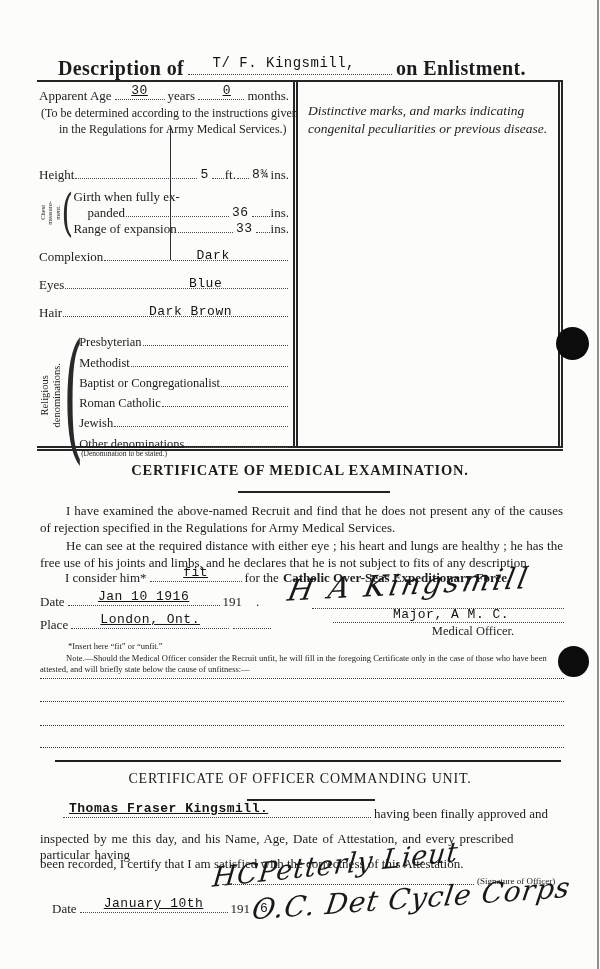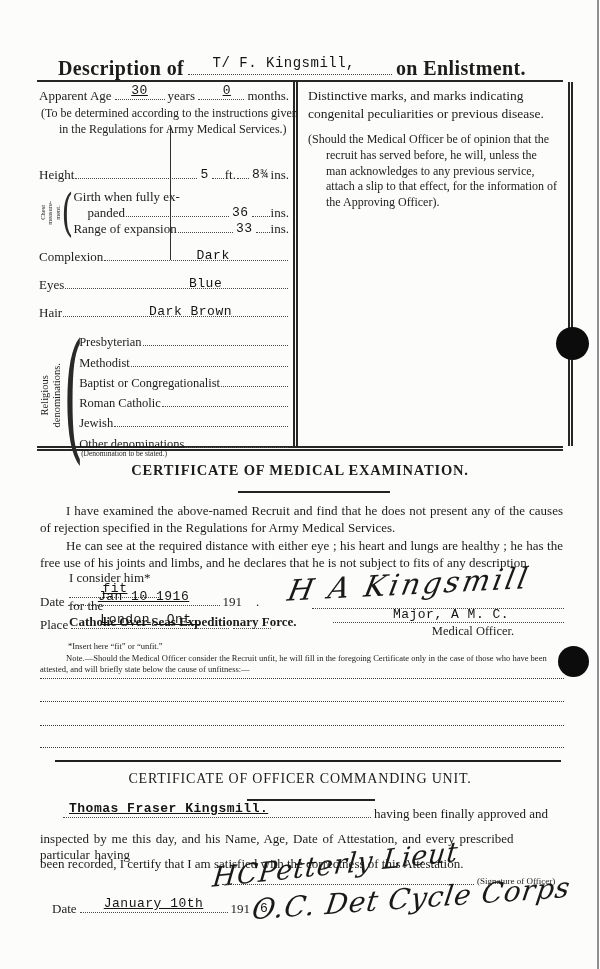--- a/index.html
+++ b/index.html
@@ -26,21 +26,21 @@
   .hdr{position:absolute;top:54px;left:58px;width:468px;display:flex;align-items:baseline;}
   .hdr-label{font-size:20px;font-weight:bold;letter-spacing:0.4px;white-space:nowrap;}
   .hdr-fill{flex:1;position:relative;height:4px;border-bottom:1px dotted #444;margin:16px 4px;}
   .hdr-fill>.typed{position:absolute;bottom:3px;left:12%;font-size:14px;white-space:nowrap;}
 
   
   .desc-table{position:absolute;top:80px;left:37px;width:526px;height:371px;display:flex;
               border-top:2px solid #262626;border-bottom:5px double #262626;box-sizing:border-box;}
   .col-left{width:256px;position:relative;padding:6px 4px 0 2px;font-size:13px;box-sizing:border-box;}
   .col-div{width:0;border-left:5px double #262626;}
-  .col-right{flex:1;border-right:5px double #262626;padding:5px 10px 0 10px;box-sizing:border-box;}
+  .col-right{flex:1;border-right:5px double #262626;padding:20px 10px 0 10px;box-sizing:border-box;font-style:italic;}
   .dm-heading{font-size:13.5px;line-height:1.35;}
   .dm-note{margin-top:9px;width:232px;}
   .age-note{margin:2px 0 0 2px;width:242px;}
   .height-row{margin-top:30px;}
   .vline1{position:absolute;left:133px;top:44px;height:134px;border-left:1.5px solid #2f2f2f;}
   .chest-group{margin-top:6px;display:flex;align-items:center;}
   .chest-vlabel{display:flex;}
   .chest-vlabel .vlabel{font-size:6.5px;}
   .chest-brace{font-size:30px;transform:scaleY(1.7);width:12px;}
   .chest-rows{flex:1;}
@@ -53,21 +53,21 @@
   .rel-rows{flex:1;font-size:12.5px;padding-top:2px;}
   .rel-rows .frow{margin-bottom:5px;position:relative;}
   .rel-note{font-size:7.5px;margin:-3px 0 0 2px;}
 
   
   .mc-title{position:absolute;top:462px;left:37px;width:526px;text-align:center;font-size:14.5px;font-weight:bold;letter-spacing:0.8px;}
   .mc-rule{position:absolute;top:491px;left:238px;width:152px;border-top:2.5px solid #222;}
   .para{position:absolute;left:40px;width:523px;font-size:13px;line-height:1.28;text-align:justify;text-indent:26px;}
   .mc-p1{top:503px;}
   .mc-p2{top:538px;}
-  .mc-consider{position:absolute;top:570px;left:65px;width:492px;font-size:13px;flex-direction:column;}
+  .mc-consider{position:absolute;top:570px;left:65px;width:492px;font-size:13px;}
   .mc-consider .b{font-weight:bold;}
   .mc-date{position:absolute;top:594px;left:40px;width:268px;font-size:13px;}
   .mc-sig{top:566px;left:288px;width:290px;font-size:29px;letter-spacing:3px;transform:rotate(-3deg) skewX(-14deg);}
   .mc-sig-line{position:absolute;top:608px;left:312px;width:252px;border-bottom:1.5px dotted #444;}
   .mc-place{position:absolute;top:617px;left:40px;width:262px;font-size:13px;}
   .mc-rank{position:absolute;top:604px;left:338px;width:226px;text-align:center;}
   .mc-rank-line{position:absolute;top:622px;left:333px;width:231px;border-bottom:1.5px dotted #444;}
   .mc-role{position:absolute;top:624px;left:383px;width:180px;text-align:center;font-size:12.5px;}
   .mc-fn1{position:absolute;top:641px;left:68px;font-size:8.5px;}
   .mc-fn2{position:absolute;top:653px;left:40px;width:522px;font-size:8.5px;line-height:1.3;text-indent:26px;}
@@ -213,21 +213,20 @@
           </div>
           <div class="rel-note">(Denomination to be stated.)</div>
         </div>
       </div>
     </div>
 
     <div class="col-div"></div>
 
     <div class="col-right">
       <div class="dm-heading">Distinctive marks, and marks indicating congenital peculiarities or previous disease.</div>
-      <div class="smallnote hang dm-note">(Should the Medical Officer be of opinion that the recruit has served before, he will, unless the man acknowledges to any previous service, attach a slip to that effect, for the information of the Approving Officer).</div>
     </div>
   </div>
 
   <div class="mc-title">CERTIFICATE OF MEDICAL EXAMINATION.</div>
   <div class="mc-rule"></div>
   <div class="para mc-p1">I have examined the above-named Recruit and find that he does not present any of the causes of rejection specified in the Regulations for Army Medical Services.</div>
   <div class="para mc-p2">He can see at the required distance with either eye ; his heart and lungs are healthy ; he has the free use of his joints and limbs, and he declares that he is not subject to fits of any description.</div>
 
   <div class="frow mc-consider">
     <span>I consider him*</span>

